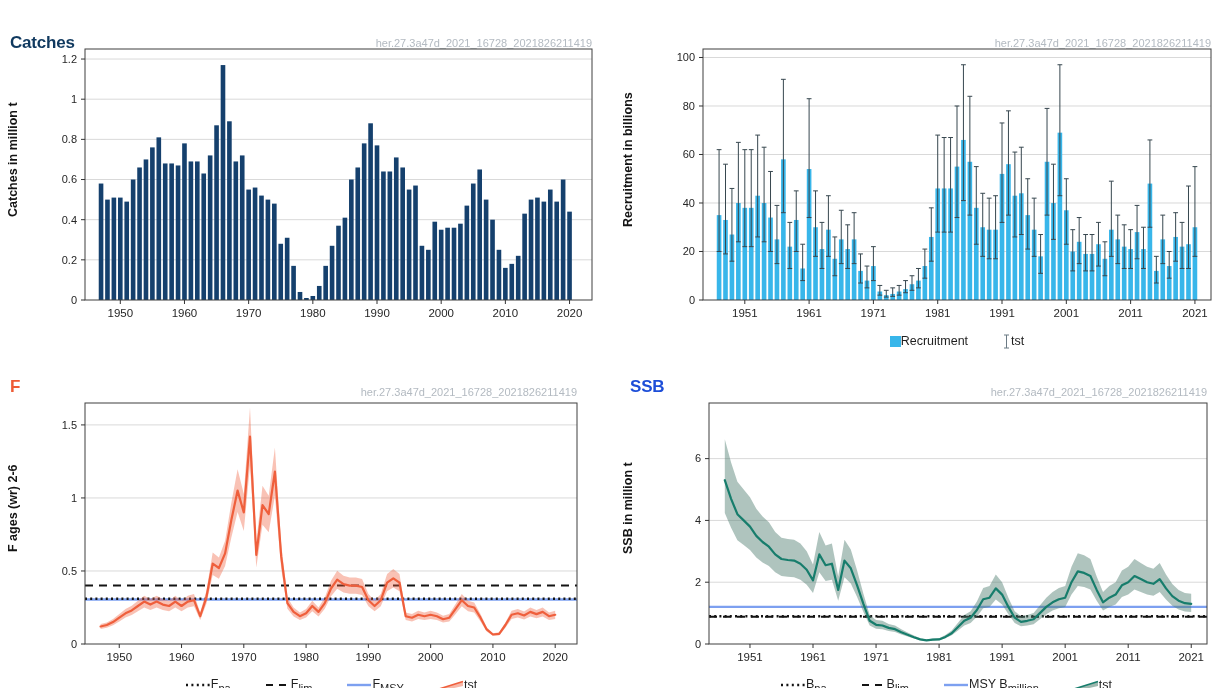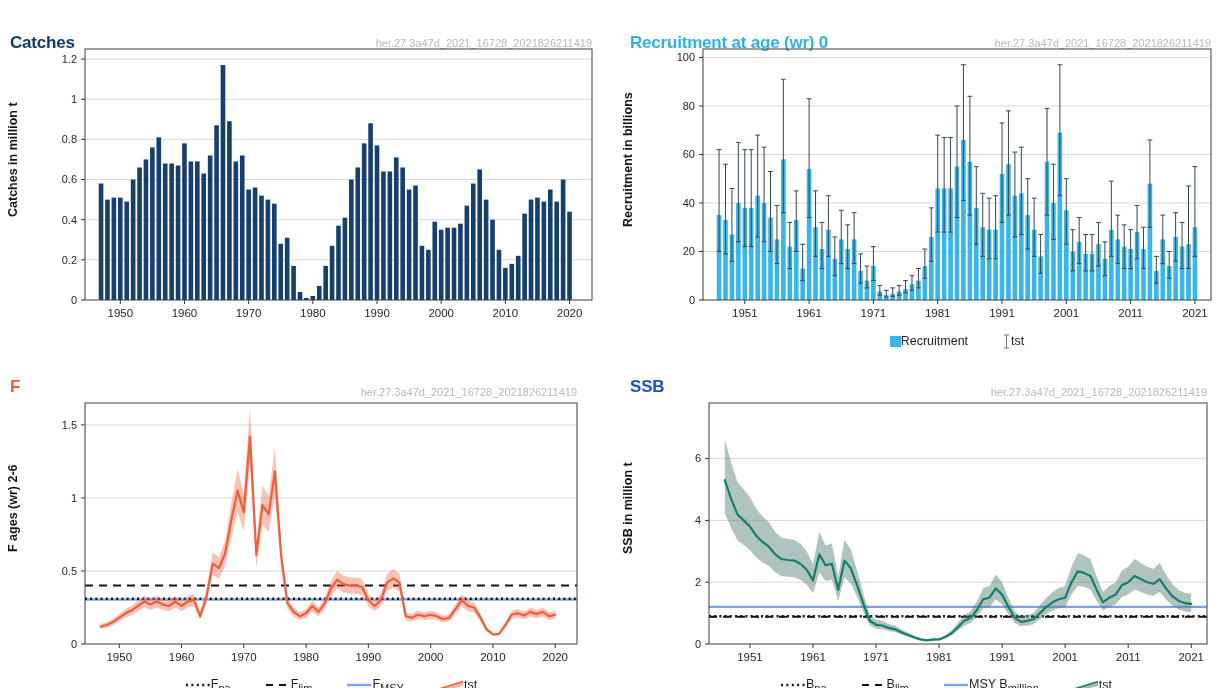--- a/index.html
+++ b/index.html
@@ -142,21 +142,20 @@
         <text x="441.1835443037975" y="270" text-anchor="middle" font-family="Liberation Sans, DejaVu Sans, sans-serif">2000</text>
         <line x1="505.36075949367086" y1="253" x2="505.36075949367086" y2="257" stroke="#333" stroke-width="1"></line>
         <text x="505.36075949367086" y="270" text-anchor="middle" font-family="Liberation Sans, DejaVu Sans, sans-serif">2010</text>
         <line x1="569.5379746835442" y1="253" x2="569.5379746835442" y2="257" stroke="#333" stroke-width="1"></line>
         <text x="569.5379746835442" y="270" text-anchor="middle" font-family="Liberation Sans, DejaVu Sans, sans-serif">2020</text>
       </g>
     </svg>
 </section>
 
 <section class="panel" style="left:613px;top:0">
-  <h2 class="title" style="left: 17px; color: rgb(47, 178, 231);">Recruitment at age (wr) 0</h2>
   <div class="wm" style="right:15px;top:20px">her.27.3a47d_2021_16728_2021826211419</div>
   <div class="ylab" style="left:8px;top:32px;height:221px">Recruitment in billions</div>
   <svg class="plot" width="613" height="282">
       <g>
         <line x1="90" y1="204.4975845410628" x2="598" y2="204.4975845410628" stroke="#d9d9d9" stroke-width="1"></line>
         <line x1="90" y1="155.99516908212559" x2="598" y2="155.99516908212559" stroke="#d9d9d9" stroke-width="1"></line>
         <line x1="90" y1="107.4927536231884" x2="598" y2="107.4927536231884" stroke="#d9d9d9" stroke-width="1"></line>
         <line x1="90" y1="58.9903381642512" x2="598" y2="58.9903381642512" stroke="#d9d9d9" stroke-width="1"></line>
         <line x1="90" y1="10.48792270531402" x2="598" y2="10.48792270531402" stroke="#d9d9d9" stroke-width="1"></line>
       </g>

